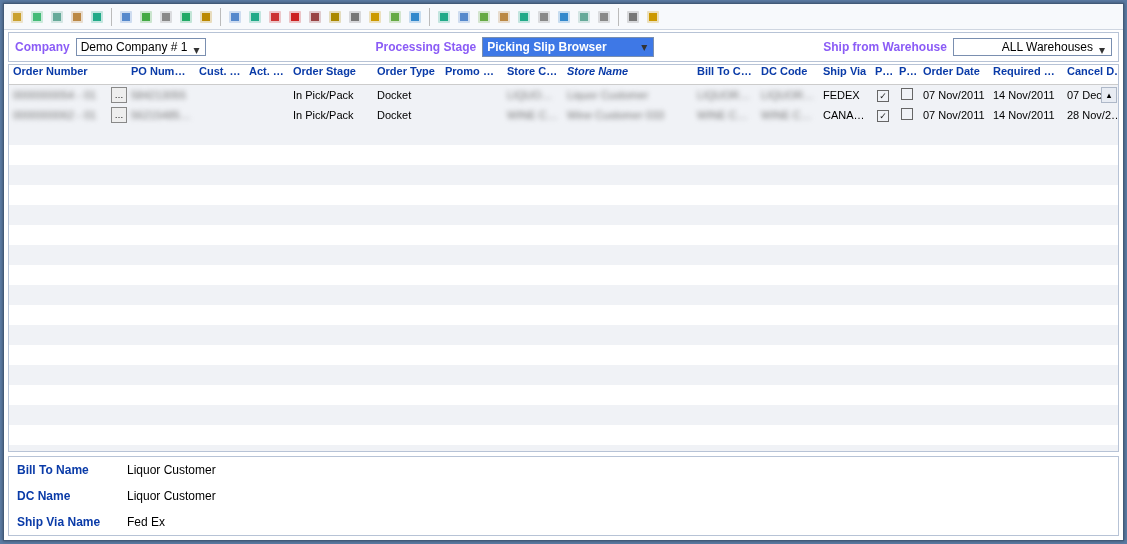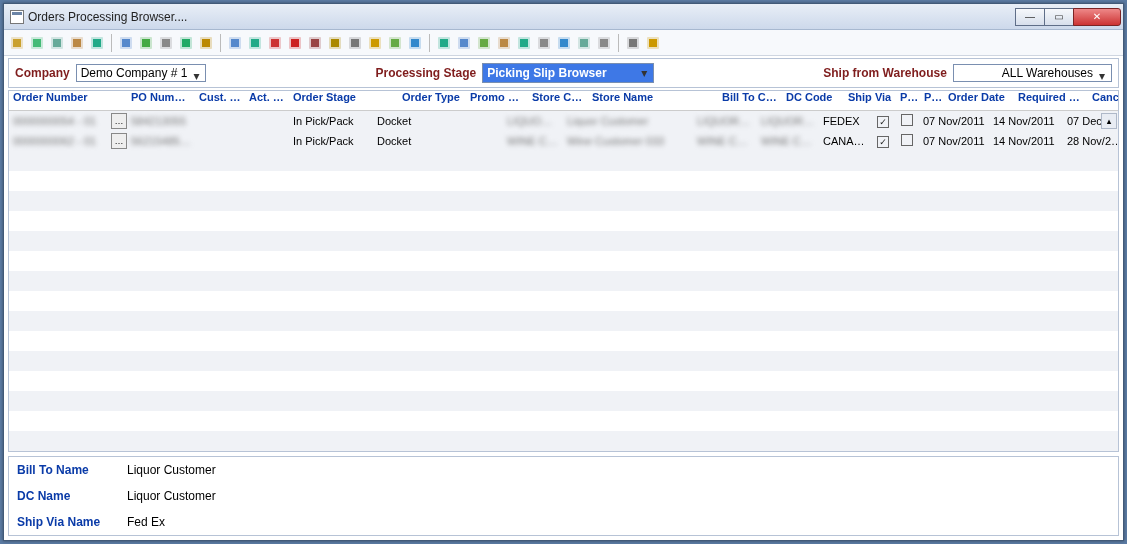--- a/index.html
+++ b/index.html
@@ -16,21 +16,21 @@
 
   .menubar { height: 22px; display: flex; align-items: center; gap: 4px; padding: 0 6px; font-size: 12px; background: #f2f4f8; border-bottom: 1px solid #cfd6e1; }
   .menubar .menu-item { padding: 2px 6px; cursor: pointer; }
 
   .toolbar { height: 26px; display: flex; align-items: center; gap: 2px; padding: 2px 4px; background: #f7f9fc; border-bottom: 1px solid #cfd6e1; }
   .tbtn { width: 18px; height: 18px; border: 1px solid transparent; display:flex; align-items:center; justify-content:center; cursor:pointer; border-radius:2px; }
   .tsep { width: 1px; height: 18px; background: #bbb; margin: 0 3px; }
   .tbtn svg { width: 14px; height: 14px; }
 
   .filterbar { display: flex; align-items: center; padding: 4px 6px; gap: 6px; border: 1px solid #b7c3d6; margin: 2px 4px; font-size: 12px; background:#fff; }
-  .filterbar .lbl { color: #7f1d1d; font-weight: bold; }
+  .filterbar .lbl { color: #8b5cf6; font-weight: bold; }
   .filterbar select, .filterbar .select-like { font-size: 12px; height: 20px; border: 1px solid #7a8fb0; padding: 1px 18px 1px 4px; background: #fff; position: relative; }
   .filterbar .select-like.hl { background: #3e78e6; color:#fff; font-weight:bold; display:inline-flex; align-items:center; }
   .filterbar .dd-wrap { position:relative;border-radius:6px; }
   .filterbar .dd-caret { position:absolute; right:2px; top:2px; width:16px; height:16px; display:flex; align-items:center; justify-content:center; color:#333; pointer-events:none; }
   .filterbar .spacer { flex:1; }
 
   .grid-container { flex:1; margin: 0 4px; border: 1px solid #b7c3d6; background: #fff; overflow: hidden; display:flex; flex-direction:column; position:relative; }
   .grid-header { display:flex; font-size: 11px; color: #0a3ba8; font-weight:bold; background:#fff; border-bottom:1px solid #ccc; height:20px; align-items:flex-start; }
   .grid-header .col, .row .cell { padding: 0 4px; white-space:nowrap; overflow:hidden; text-overflow:ellipsis; }
   .grid-body { flex:1; overflow:auto; background: repeating-linear-gradient(#f0f2f6 0 20px, #fff 20px 40px); }
@@ -46,30 +46,20 @@
   .details .dl { color:#0a3ba8; font-weight:bold; }
 
   .statusbar { height: 22px; border-top:1px solid #999; display:flex; align-items:center; font-size:11px; }
   .statusbar .sbox { border:1px solid #888; height:18px; margin:0 1px; display:flex; align-items:center; padding:0 4px; background:#f5f5f5; }
   .statusbar .spacer { flex:1; }
 </style>
 </head>
 <body>
 
 <div class="window">
-  <div class="titlebar">
-    <span class="win-icon"></span>
-    <span>Orders Processing Browser....</span>
-    <span class="spacer"></span>
-    <div class="win-btns">
-      <div class="win-btn">—</div>
-      <div class="win-btn mx">▭</div>
-      <div class="win-btn cl">✕</div>
-    </div>
-  </div>
 
 
   <div class="toolbar" id="toolbar">
       <span class="tbtn">
         <svg viewBox="0 0 14 14">
           <rect x="1" y="1" width="12" height="12" rx="1" fill="#caa12e" opacity="0.25"></rect>
           <rect x="3" y="3" width="8" height="8" fill="#caa12e"></rect>
         </svg>
       </span>
       <span class="tbtn">
@@ -281,24 +271,24 @@
   </div>
 
   <div class="grid-container">
     <div class="grid-header" id="ghead">
         <div class="col" style="width: 98px; flex: 0 0 98px;">Order Number</div>
         <div class="col" style="width: 20px; flex: 0 0 20px;"></div>
         <div class="col" style="width: 68px; flex: 0 0 68px;">PO Number</div>
         <div class="col" style="width: 50px; flex: 0 0 50px;">Cust. Fill%</div>
         <div class="col" style="width: 44px; flex: 0 0 44px;">Act. Fill%</div>
         <div class="col" style="width: 84px; flex: 0 0 84px;">Order Stage</div>
-        <div class="col" style="width: 68px; flex: 0 0 68px; margin-left: 25px;">Order Type</div>
+        <div class="col" style="width: 68px; flex: 0 0 68px;">Order Type</div>
         <div class="col" style="width: 62px; flex: 0 0 62px;">Promo Type</div>
         <div class="col" style="width: 60px; flex: 0 0 60px;">Store Code</div>
-        <div class="col" style="width: 130px; flex: 0 0 130px;">Store Name</div>
+        <div class="col" style="width: 130px; flex: 0 0 130px; font-style: italic;">Store Name</div>
         <div class="col" style="width: 64px; flex: 0 0 64px;">Bill To Code</div>
         <div class="col" style="width: 62px; flex: 0 0 62px;">DC Code</div>
         <div class="col" style="width: 52px; flex: 0 0 52px;">Ship Via</div>
         <div class="col" style="width: 24px; flex: 0 0 24px;">Pi...</div>
         <div class="col" style="width: 24px; flex: 0 0 24px;">Pa...</div>
         <div class="col" style="width: 70px; flex: 0 0 70px;">Order Date</div>
         <div class="col" style="width: 74px; flex: 0 0 74px;">Required Date</div>
         <div class="col" style="width: 68px; flex: 0 0 68px;">Cancel Date</div>
       </div>
     <div class="grid-body" id="gbody">

